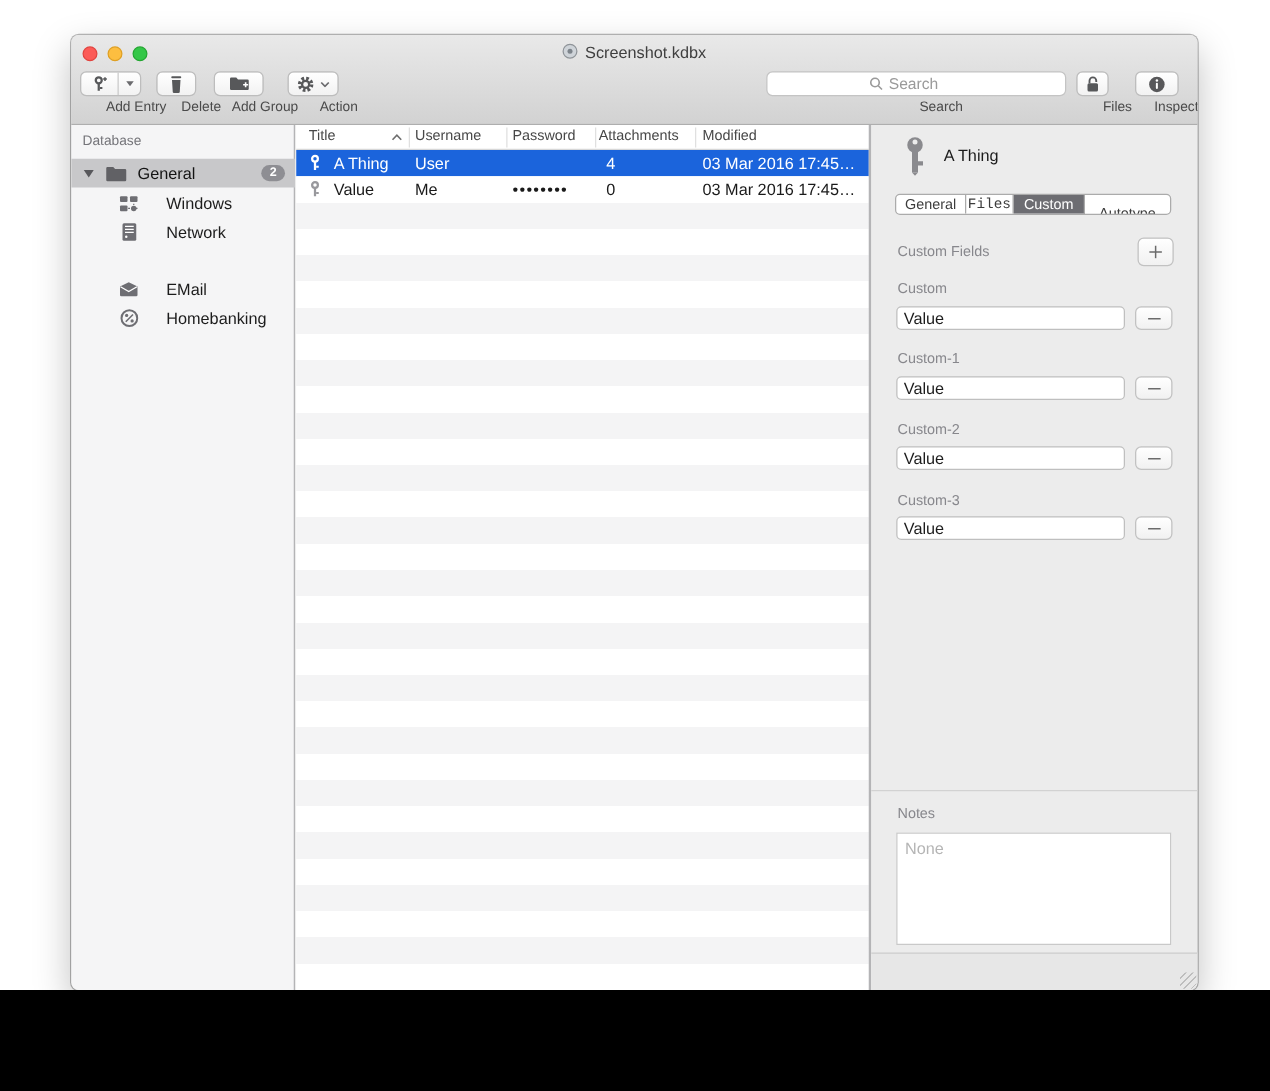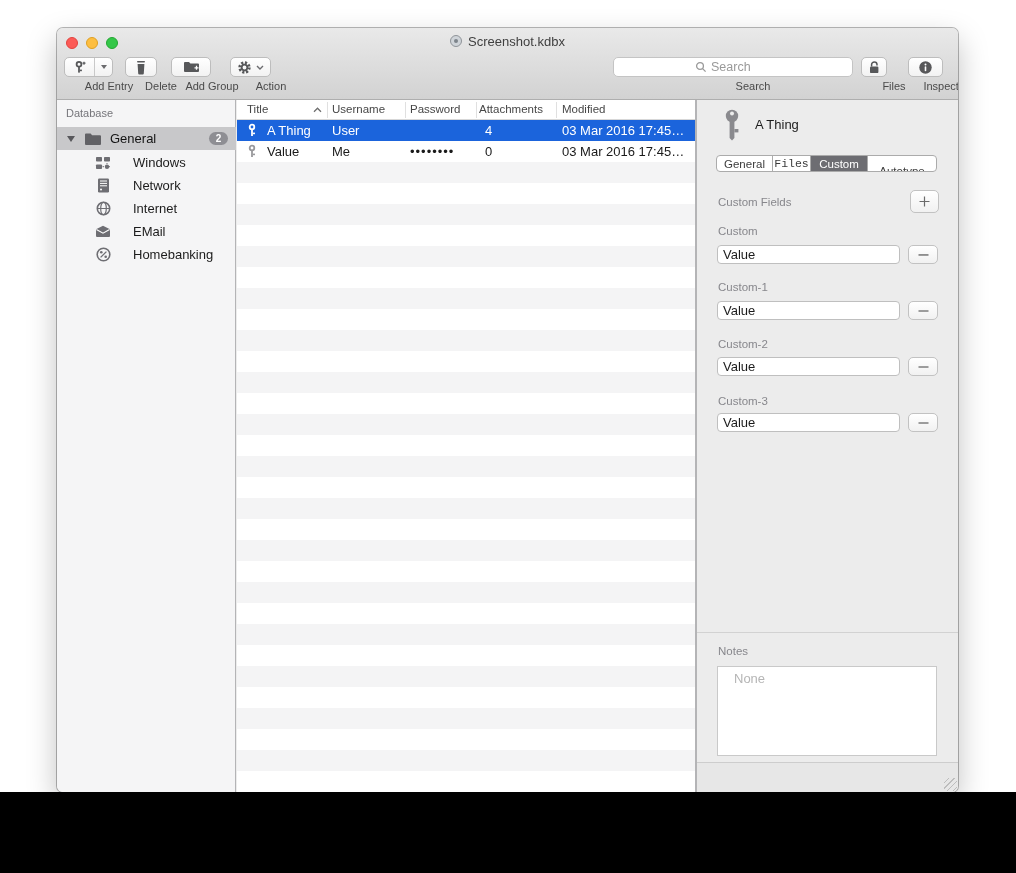--- a/index.html
+++ b/index.html
@@ -85,21 +85,21 @@
   .sq-btn { position:absolute; border:1px solid #c2c2c2; border-radius:5px;
     background:linear-gradient(#ffffff,#f1f1f1); color:#6b6b6b;
     display:flex; align-items:center; justify-content:center; }
   .plus-btn { left:213px; top:90px; width:29px; height:23px; font-size:15px; font-weight:300; }
   .minus-btn { left:211px; width:30px; height:19px; font-size:13px; }
   .field-input { position:absolute; left:20px; width:183px; height:19px; border:1px solid #bfbfbf;
     border-radius:4px; background:#fff; font-size:13px; color:#1c1c1c; padding:0 5px; outline:none;
     font-family:"Liberation Sans",sans-serif; }
   .notes-divider { position:absolute; left:0; top:532px; width:261px; height:1px; background:#d2d2d2; }
   .notes-area { position:absolute; left:20px; top:566px; width:220px; height:90px; border:1px solid #c9c9c9;
-    background:#fff; resize:none; outline:none; font-size:13px; color:#333; padding:4px 16px;
+    background:#fff; resize:none; outline:none; font-size:13px; color:#333; padding:4px 6px;
     font-family:"Liberation Sans",sans-serif; }
   .notes-area::placeholder { color:#b5b5b5; }
   .insp-bottombar { position:absolute; left:0; top:662px; width:261px; height:30px;
     background:#e7e7e7; border-top:1px solid #cdcdcd; }
   .resize-grip { position:absolute; right:1px; bottom:1px; width:13px; height:13px;
     background:repeating-linear-gradient(135deg, transparent 0 3px, #bdbdbd 3px 4px); }
 
   svg { display:block; }
 </style>
 </head>
@@ -220,30 +220,20 @@
         <span class="ic">
           <svg width="13" height="15" viewBox="0 0 13 15">
             <rect x="1" y="0.5" width="11" height="14" rx="1.2" fill="#6e6e73"></rect>
             <path d="M3 3 h7 M3 5.4 h7 M3 7.8 h7" stroke="#ffffff" stroke-width="1"></path>
             <circle cx="4" cy="11.4" r="1" fill="#ffffff"></circle>
           </svg>
         </span>
         <span class="lbl">Network</span>
       </div>
 
-      <div class="sb-item" style="top:97px;">
-        <span class="ic">
-          <svg width="15" height="15" viewBox="0 0 15 15">
-            <circle cx="7.5" cy="7.5" r="6.2" fill="none" stroke="#6e6e73" stroke-width="1.6"></circle>
-            <ellipse cx="7.5" cy="7.5" rx="2.8" ry="6.2" fill="none" stroke="#6e6e73" stroke-width="1.2"></ellipse>
-            <path d="M1.6 7.5 h11.8" stroke="#6e6e73" stroke-width="1.2"></path>
-          </svg>
-        </span>
-        <span class="lbl">Internet</span>
-      </div>
 
       <div class="sb-item" style="top:120px;">
         <span class="ic">
           <svg width="16" height="13" viewBox="0 0 16 13">
             <path d="M1 4.2 L8 0.8 L15 4.2 V11 a1 1 0 0 1 -1 1 H2 a1 1 0 0 1 -1 -1 Z" fill="#6e6e73"></path>
             <path d="M1.4 4.4 L8 8.2 L14.6 4.4" stroke="#ffffff" stroke-width="1.1" fill="none"></path>
           </svg>
         </span>
         <span class="lbl">EMail</span>
       </div>

